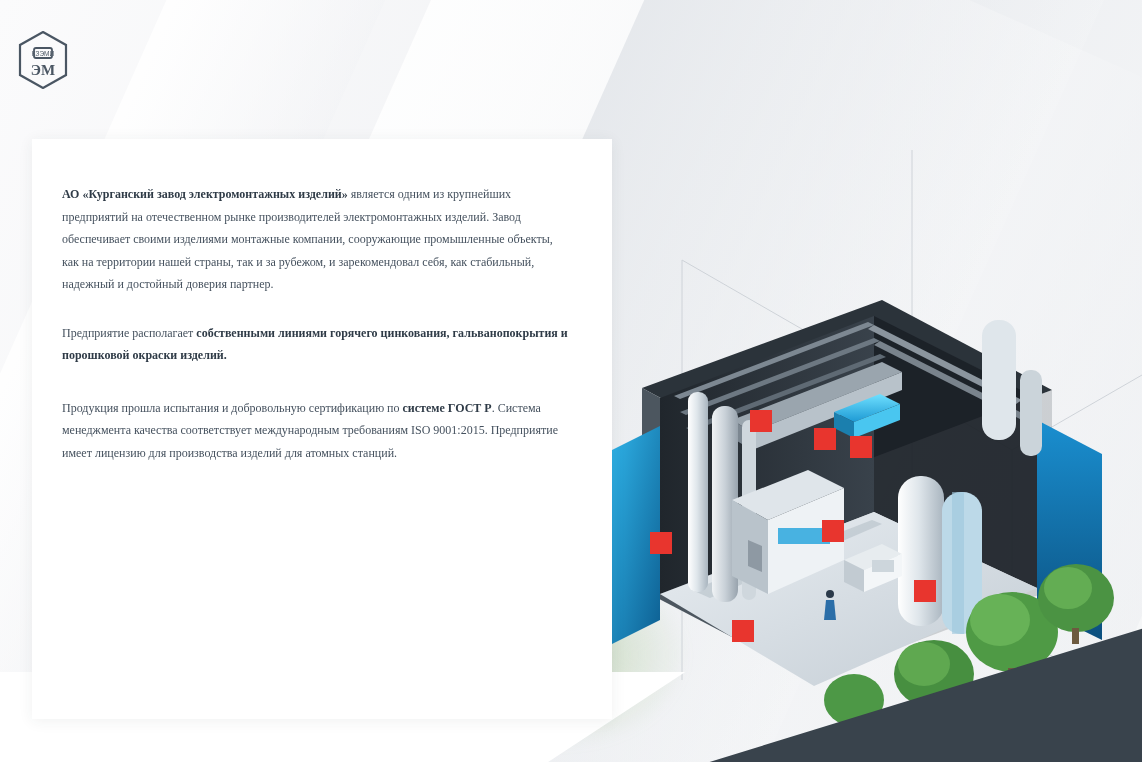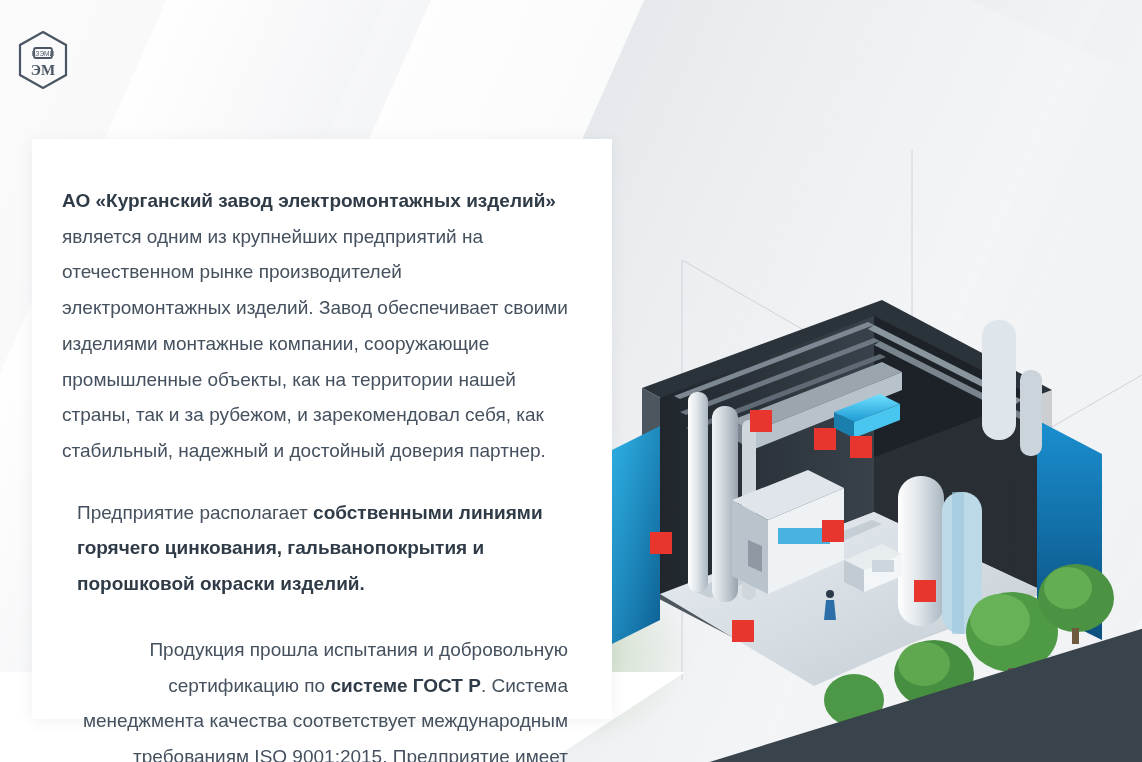--- a/index.html
+++ b/index.html
@@ -95,27 +95,28 @@
     height: 580px;
     background: #ffffff;
     box-shadow: 0 2px 14px rgba(40,50,60,0.07);
   }
   .card-inner {
     padding: 44px 44px 30px 30px;
     box-sizing: border-box;
   }
   .para {
     color: #45515e;
-    font-size: 19px;
+    font-size: 12px;
     line-height: 1.88;
     margin: 0 0 26px 0;
-  }
-  .para:last-child { margin-bottom: 0; text-align: right; }
+    font-family: Liberation Serif, serif;
+  }
+  .para:last-child { margin-bottom: 0; }
   .para b { color: #2f3b47; font-weight: bold; }
-  .para.gap-lg { margin-bottom: 30px; margin-left: 15px; }
+  .para.gap-lg { margin-bottom: 30px; }
 
   
   .illustration {
     position: absolute;
     right: 0;
     top: 120px;
     width: 560px;
     height: 642px;
   }
   .illu-svg { display: block; width: 100%; height: 100%; }

